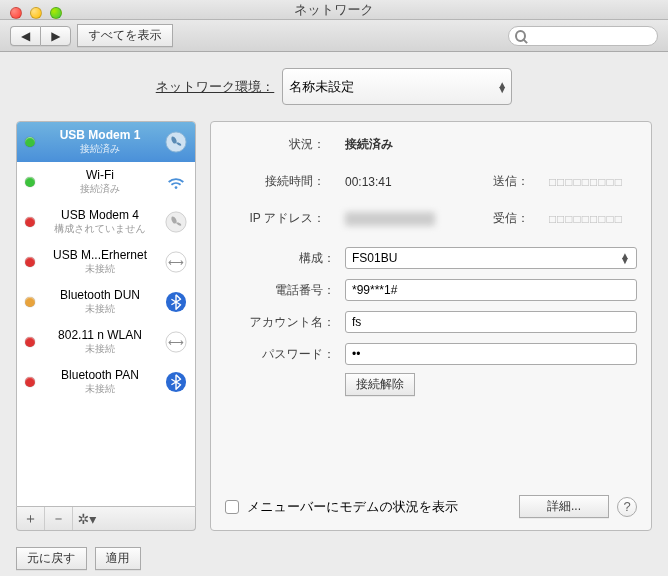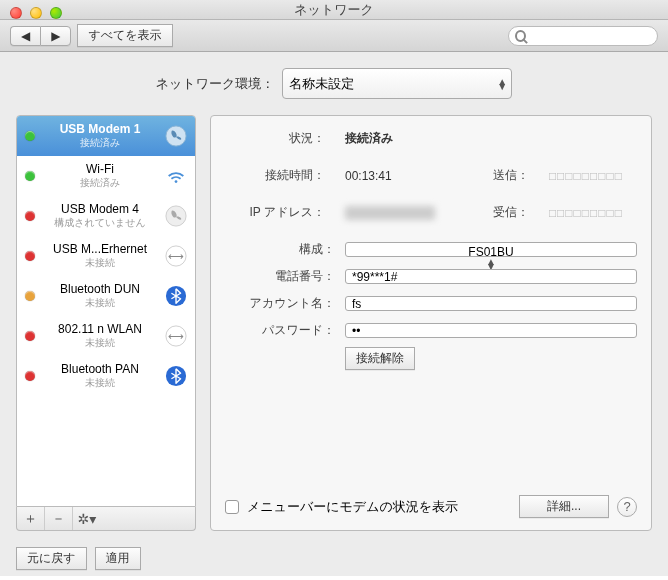--- a/index.html
+++ b/index.html
@@ -63,26 +63,26 @@
   padding: 0 6px;
   background: #fff;
 }
 .search input { border: none; outline: none; width: 100%; font-size: 12px; }
 .mag { width: 12px; height: 12px; border: 2px solid #888; border-radius: 50%; position: relative; margin-right: 4px; }
 .mag::after { content:""; position:absolute; width:6px; height:2px; background:#888; transform:rotate(45deg); bottom:-2px; right:-4px; }
 
 .body { padding: 16px 16px 6px; background:#ececec; height: calc(580px - 24px - 32px); display:flex; flex-direction:column; }
 
 .location-row { display:flex; align-items:center; justify-content:center; gap:8px; margin-bottom:16px; }
-.label { color:#333; }
+.label { color:#333;text-decoration:underline; }
 .select {
   display:inline-flex; align-items:center; justify-content:space-between;
   background: linear-gradient(#fff,#f0f0f0);
   border:1px solid #aaa; border-radius:4px;
-  padding:2px 6px; min-width:230px; height:31px;
+  padding:2px 6px; min-width:230px; height:37px;
   cursor:pointer;
 }
 .select.small-arrow { padding-right:4px; }
 .arrows { font-size:10px; color:#555; line-height:5px; text-align:center; display:flex; flex-direction:column; }
 
 .main-row { display:flex; gap:14px; flex:1; min-height:0; }
 
 .sidebar { width:180px; display:flex; flex-direction:column; }
 .list {
   flex:1; background:#fff; border:1px solid #bbb; border-radius:4px 4px 0 0;
@@ -141,22 +141,22 @@
 .v.blurred { filter: blur(3px); background:#ccc; border-radius:2px; height:14px; width:90px; }
 
 .form-grid {
   display:grid;
   grid-template-columns: 110px 1fr;
   column-gap:10px; row-gap:10px;
   align-items:center;
 }
 .form-grid .k { text-align:right; }
 input.text, .select.wide {
-  width:100%; height:15px; border:1px solid #aaa; border-radius:3px;
-  padding:2px 6px; font-size:12px; background:#fff;flex-direction:column;
+  width:100%; height:22px; border:1px solid #aaa; border-radius:3px;
+  padding:2px 6px; font-size:12px; background:#fff;
 }
 .select.wide { display:flex; justify-content:space-between; align-items:center; }
 
 .disconnect-row { margin-top:8px; margin-left:120px; }
 .detail-footer {
   margin-top:auto; display:flex; align-items:center; gap:8px; padding-top:10px;
 }
 .checkbox {
   width:14px; height:14px; border:1px solid #999; border-radius:3px; background:#fff;
 }

